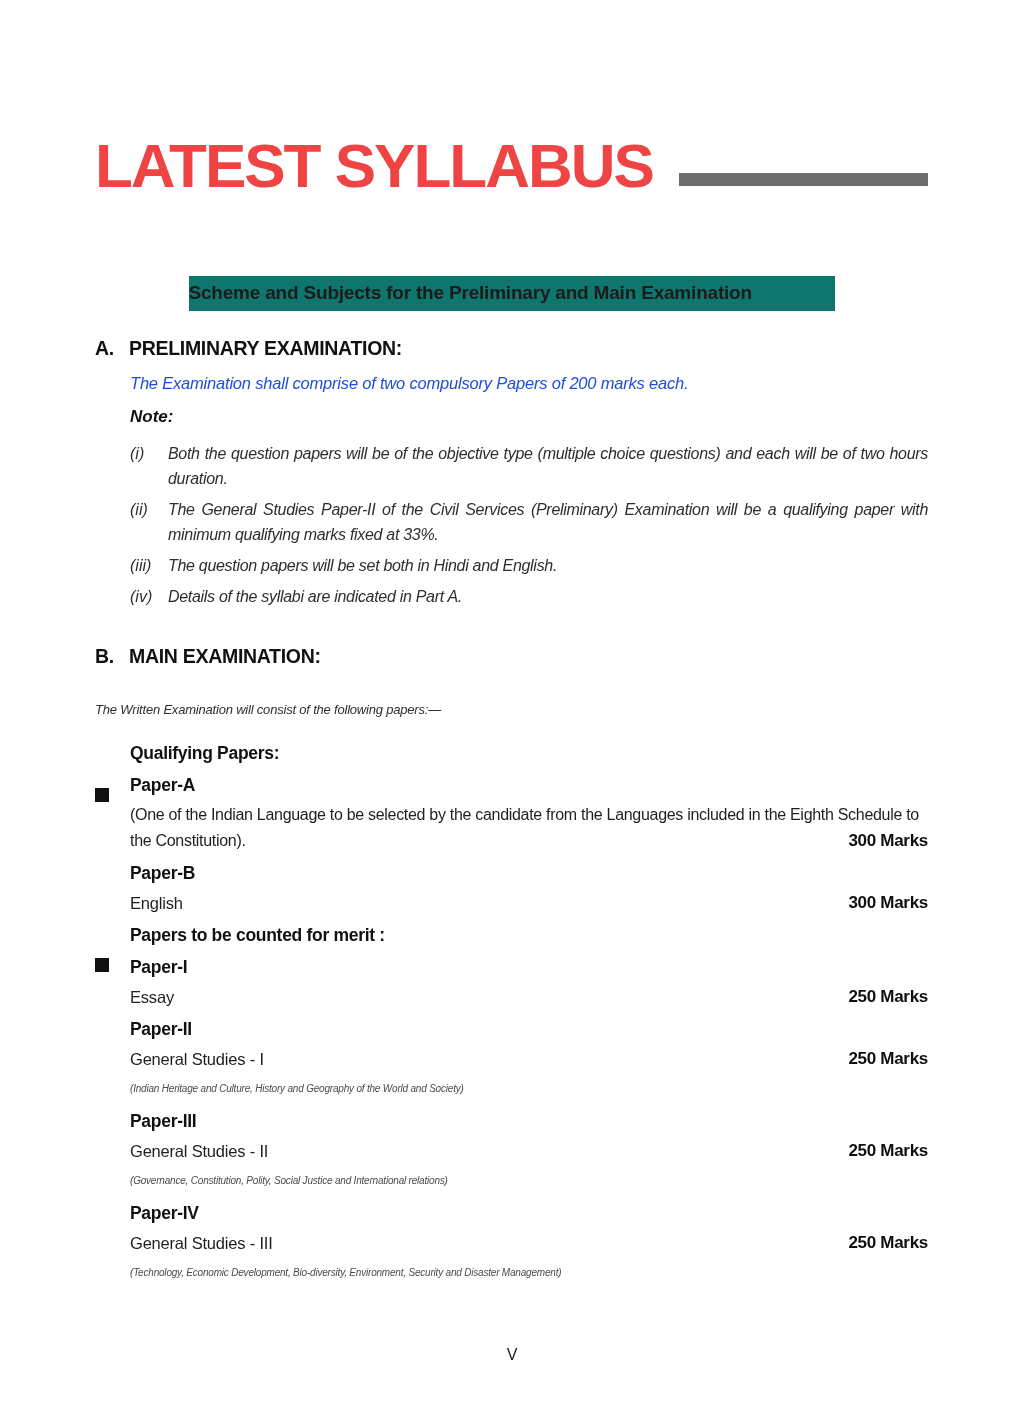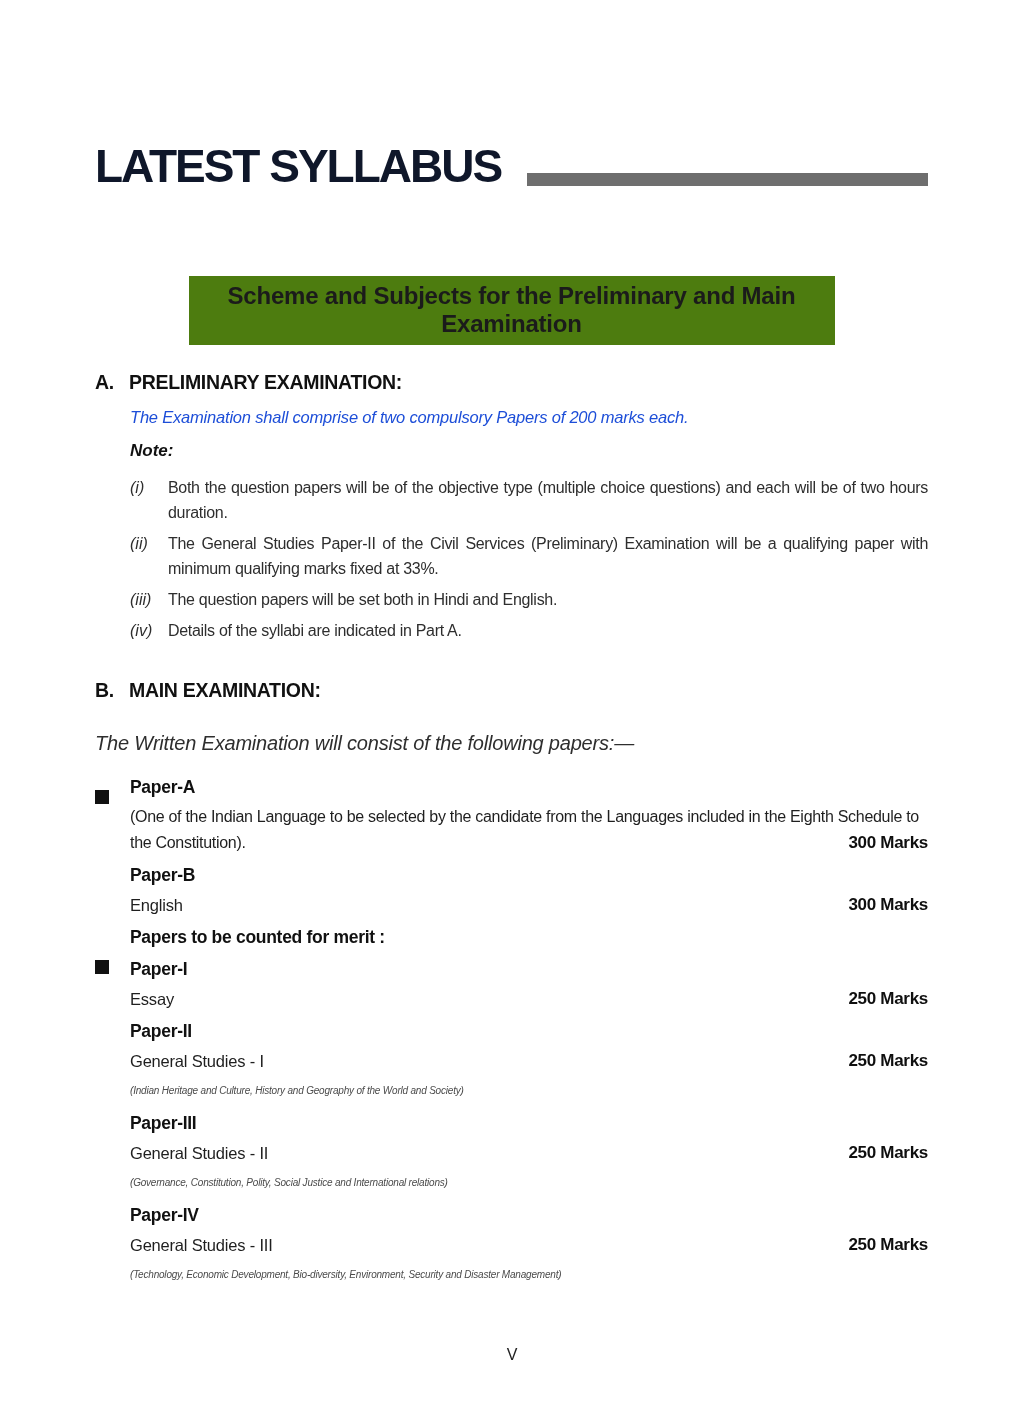--- a/index.html
+++ b/index.html
@@ -14,42 +14,42 @@
     padding: 0 96px 0 95px;
     overflow: hidden;
   }
   
   .title-row {
     padding-top: 138px;
     display: flex;
     align-items: flex-end;
   }
   .page-title {
-    font-size: 46px;
+    font-size: 62px;
     line-height: 56px;
     font-weight: bold;
     letter-spacing: -2px;
-    color: #0f172a;
+    color: #ef4444;
     white-space: nowrap;
     text-align: center;
   }
   .title-bar {
     flex: 1;
     height: 13px;
     background: #6e6e6e;
     margin-left: 26px;
     margin-bottom: 8px;
   }
   
   .subtitle-wrap { margin-top: 82px; display: flex; justify-content: center; }
   .subtitle-box {
     width: 646px;
-    background: #4d7c0f;
-    text-align: center;
-    font-size: 24px;
+    background: #0f766e;
+    text-align: left;
+    font-size: 19px;
     font-weight: bold;
     color: #1b1b1b;
     padding: 6px 0 7px 0;
     letter-spacing: -0.2px;
   }
   
   .section { margin-top: 24px; }
   .sec-head { display: flex; font-size: 19.5px; font-weight: bold; letter-spacing: -0.3px; color: #111; line-height: 26px; }
   .sec-head .sec-label { width: 34px; flex-shrink: 0; }
   .sec-body { margin-left: 35px; margin-top: 10px; }
@@ -59,29 +59,30 @@
     line-height: 25px;
     color: #1d4ed8;
     letter-spacing: -0.2px;
     margin-bottom: 8px;
   }
   .note-label { font-weight: bold; font-style: italic; font-size: 17px; line-height: 25px; color: #111; margin-bottom: 12px; }
   .note { display: flex; margin-bottom: 6px; }
   .note-num { width: 38px; flex-shrink: 0; font-style: italic; font-size: 16px; line-height: 25px; color: #2e2e2e; }
   .note-text {
     flex: 1;
+    font-style: italic;
     font-size: 16px;
     line-height: 25px;
     color: #2e2e2e;
     letter-spacing: -0.3px;
     text-align: justify;
   }
   
   .section-b { margin-top: 34px; }
-  .intro-b { margin-top: 28px; font-style: italic; font-size: 20px; line-height: 25px; color: #2e2e2e; letter-spacing: -0.2px; }
+  .intro-b { margin-top: 28px; font-style: italic; font-size: 13px; line-height: 25px; color: #2e2e2e; letter-spacing: -0.2px; }
   .papers { margin-left: 35px; margin-top: 18px; }
   .subhead { font-size: 17.5px; font-weight: bold; line-height: 26px; color: #111; letter-spacing: -0.3px; margin-bottom: 6px; }
   .p-label { position: relative; font-size: 17.5px; font-weight: bold; line-height: 26px; color: #111; letter-spacing: -0.3px; margin-bottom: 4px; }
   .bullet {
     position: absolute;
     left: -35px;
     width: 14px;
     height: 14px;
     background: #111;
   }
@@ -146,20 +147,21 @@
 
   <div class="section section-b">
     <div class="sec-head">
       <span class="sec-label">B.</span>
       <span>MAIN EXAMINATION:</span>
     </div>
     <div class="intro-b">The Written Examination will consist of the following papers:—</div>
 
     <div class="papers">
 
+      <div class="subhead">Qualifying Papers:</div>
 
       <div class="p-label">
         <span class="bullet bullet-low"></span>
         <span>Paper-A</span>
       </div>
       <div class="d-row">
         <span>(One of the Indian Language to be selected by the candidate from the Languages included in the Eighth Schedule to the Constitution).</span>
         <span class="marks">300 Marks</span>
       </div>
 

